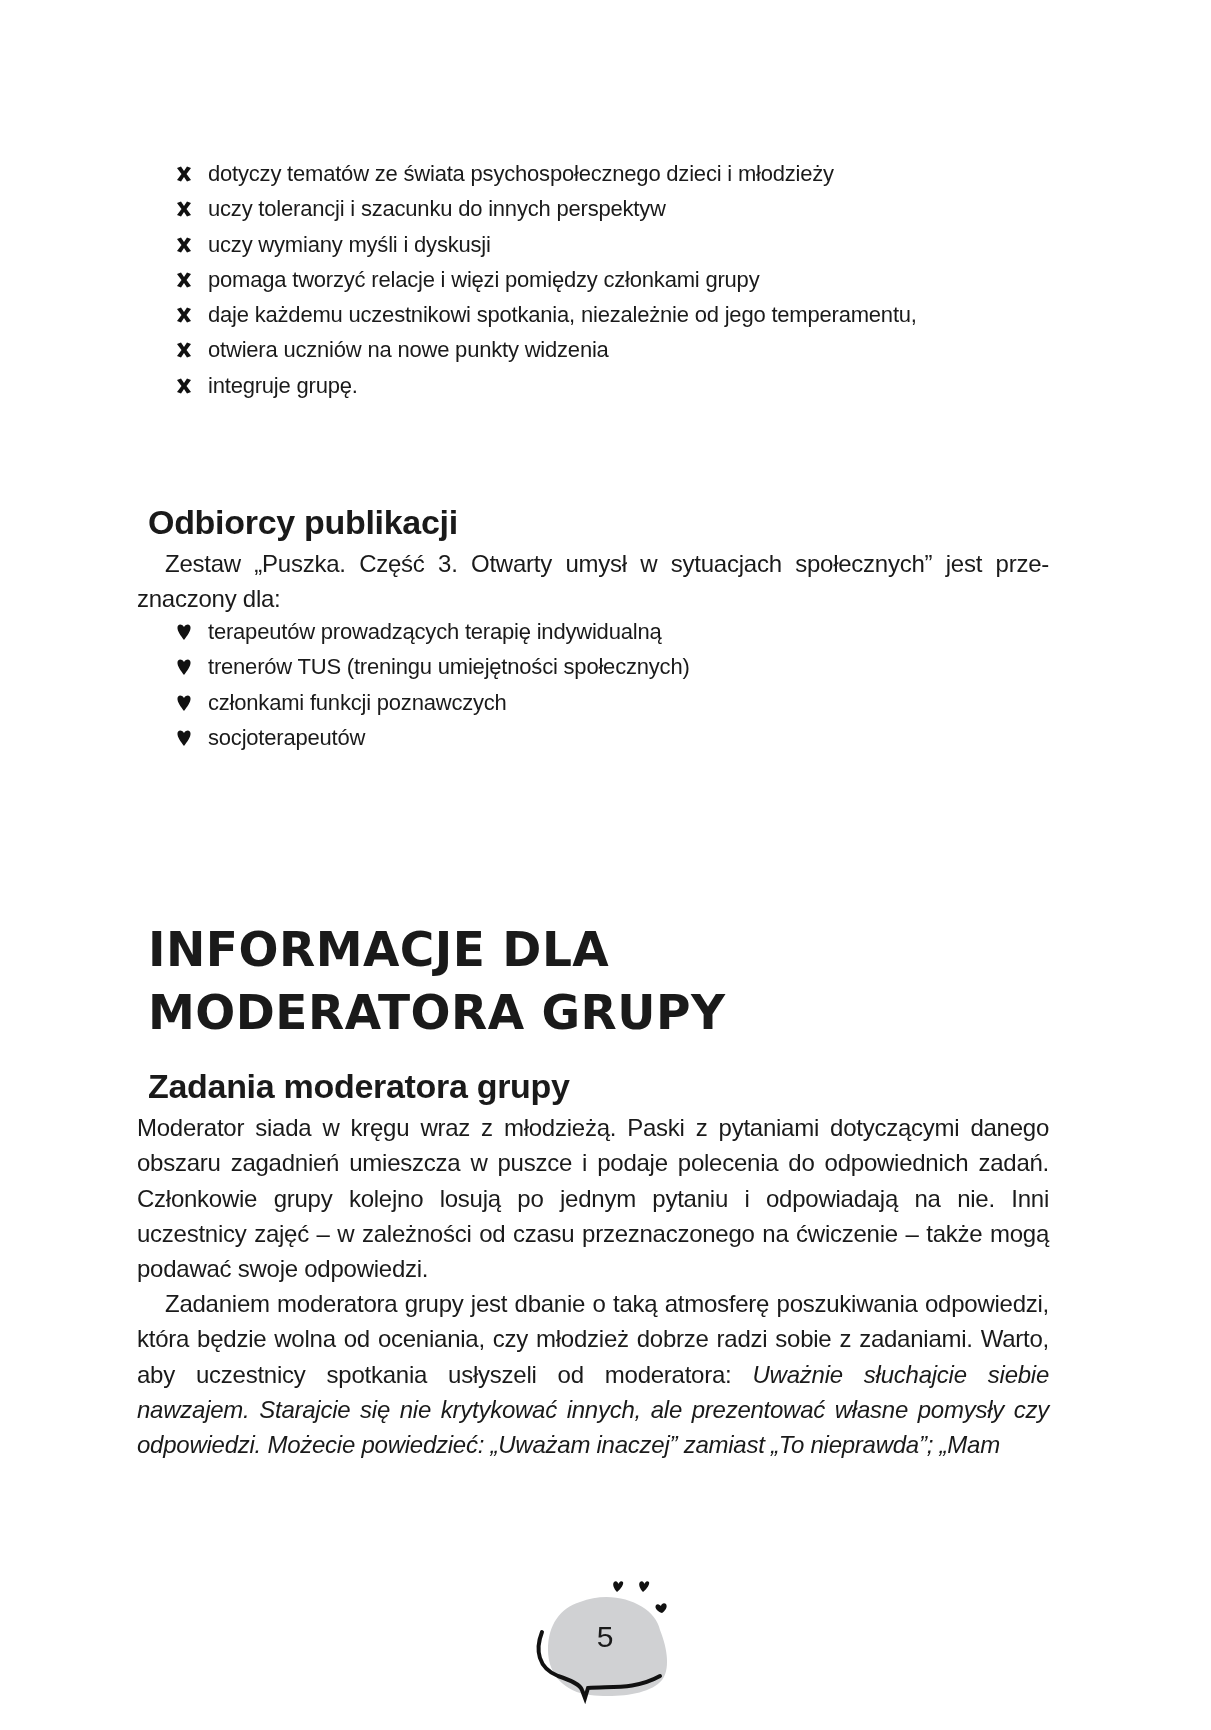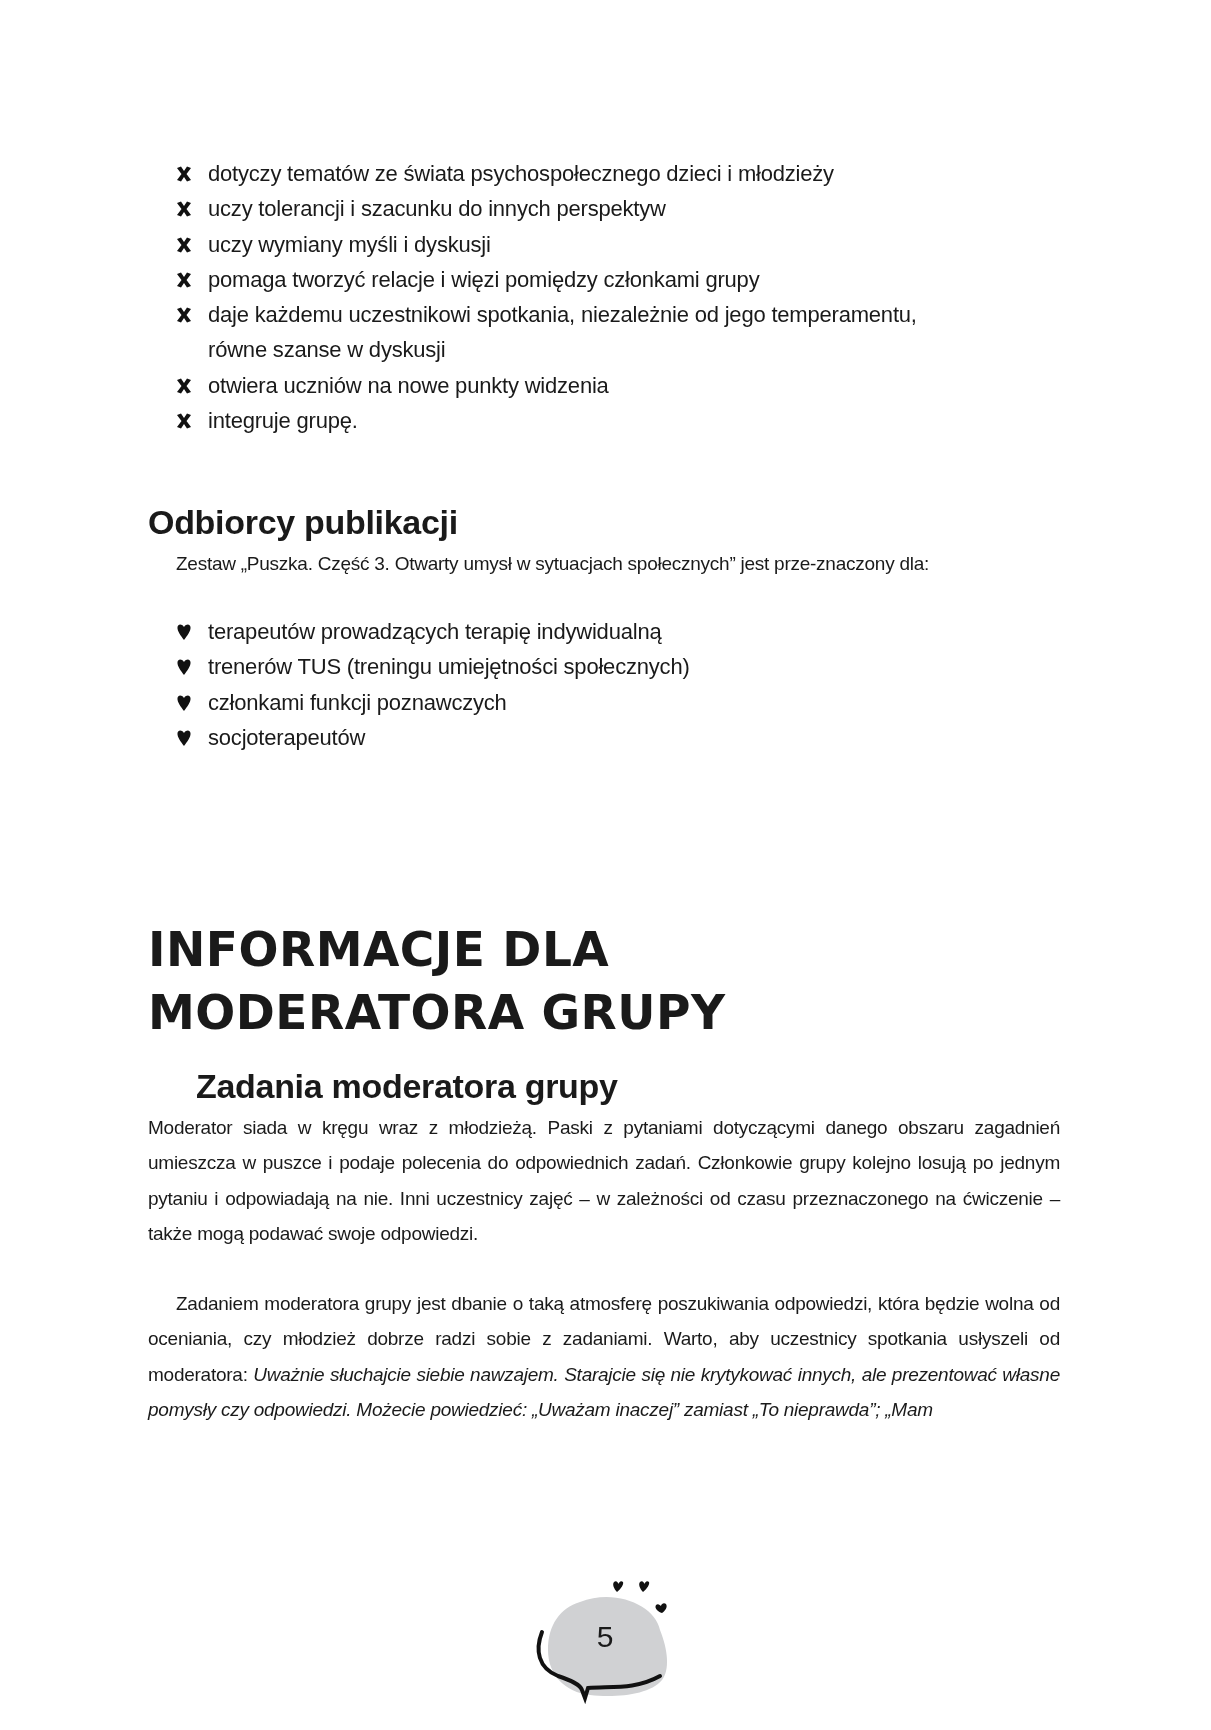--- a/index.html
+++ b/index.html
@@ -22,32 +22,32 @@
   .list li .cont { display: block; }
 
   #list-features { top: 156px; }
   #list-audience { top: 614px; }
 
   .h2 {
     position: absolute; left: 148px; margin: 0;
     font-size: 34px; font-weight: bold; letter-spacing: -0.3px; line-height: 40px;
   }
   #h-audience { top: 502px; text-align: center; }
-  #h-tasks { top: 1066px; margin-left: 48px; }
+  #h-tasks { top: 1066px; }
 
   .h1 {
     position: absolute; left: 148px; top: 918px; margin: 0;
     font-size: 48px; font-weight: 900; line-height: 63px; letter-spacing: 0.5px;
     font-family: "DejaVu Sans", sans-serif;
     transform: scaleX(0.98); transform-origin: left top;
   }
 
   .para {
-    position: absolute; left: 148px; width: 912px; margin: 0;
-    font-size: 19px; line-height: 35.3px; text-align: justify; letter-spacing: -0.25px;
+    position: absolute; left: 137px; width: 912px; margin: 0;
+    font-size: 24px; line-height: 35.3px; text-align: justify; letter-spacing: -0.25px;
   }
   .para .indent { display: inline-block; width: 28px; }
   #para-intro { top: 546px; }
   #para-tasks-1 { top: 1110px; }
   #para-tasks-2 { top: 1286px; }
   .para em { font-style: italic; }
 
   .page-num-wrap { position: absolute; left: 520px; top: 1580px; width: 180px; height: 150px; }
   .page-num-wrap svg { position: absolute; left: 0; top: 0; }
   .page-num {
@@ -78,21 +78,21 @@
         </span><span>uczy wymiany myśli i dyskusji</span></li>
     <li><span class="bullet">
           <svg viewBox="0 0 20 20">
             <path d="M3 4 L7 2.5 L10 7 L13 2.5 L17 4 L12.5 10 L17 16 L13 17.5 L10 13 L7 17.5 L3 16 L7.5 10 Z" fill="#111"></path>
           </svg>
         </span><span>pomaga tworzyć relacje i więzi pomiędzy członkami grupy</span></li>
     <li><span class="bullet">
           <svg viewBox="0 0 20 20">
             <path d="M3 4 L7 2.5 L10 7 L13 2.5 L17 4 L12.5 10 L17 16 L13 17.5 L10 13 L7 17.5 L3 16 L7.5 10 Z" fill="#111"></path>
           </svg>
-        </span><span>daje każdemu uczestnikowi spotkania, niezależnie od jego temperamentu,</span><span class="cont">równe szanse w dyskusji</span></li>
+        </span><span>daje każdemu uczestnikowi spotkania, niezależnie od jego temperamentu,</span></li>
     <li><span class="bullet">
           <svg viewBox="0 0 20 20">
             <path d="M3 4 L7 2.5 L10 7 L13 2.5 L17 4 L12.5 10 L17 16 L13 17.5 L10 13 L7 17.5 L3 16 L7.5 10 Z" fill="#111"></path>
           </svg>
         </span><span>otwiera uczniów na nowe punkty widzenia</span></li>
     <li><span class="bullet">
           <svg viewBox="0 0 20 20">
             <path d="M3 4 L7 2.5 L10 7 L13 2.5 L17 4 L12.5 10 L17 16 L13 17.5 L10 13 L7 17.5 L3 16 L7.5 10 Z" fill="#111"></path>
           </svg>
         </span><span>integruje grupę.</span></li>

